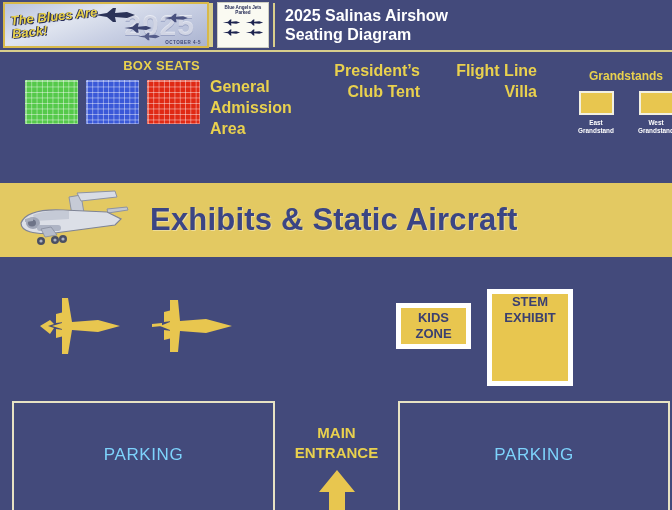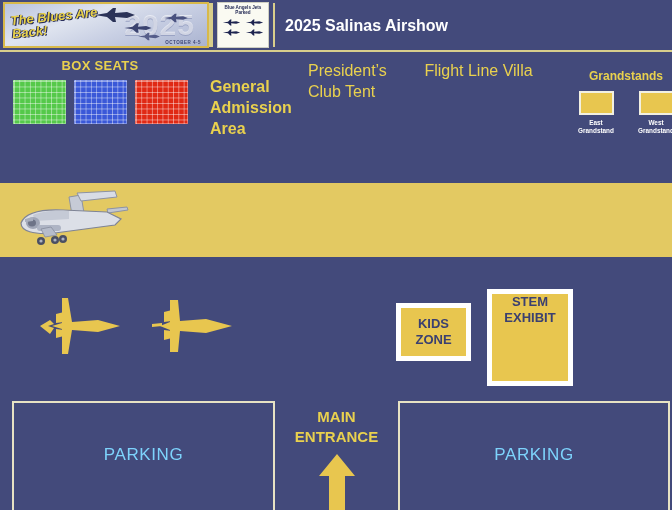--- a/index.html
+++ b/index.html
@@ -37,39 +37,39 @@
   .hdr-title{flex:1;display:flex;flex-direction:column;justify-content:center;padding-left:10px;border-radius:20px;}
   .hdr-title span{color:#ffffff;font-size:16px;font-weight:bold;line-height:19px;}
 
   .hdr-rule{position:absolute;left:0;top:50px;width:672px;height:2px;background:#D8CE8C;}
 
   
   .seatrow{position:absolute;left:0;top:52px;width:672px;height:124px;display:flex;}
   .col{position:relative;display:flex;flex-direction:column;align-items:center;box-sizing:border-box;}
   .vdiv{width:2px;background:#E2DCA8;margin:4px 0 14px 0;align-self:stretch;}
 
-  .c-box{flex:0 0 200px;padding-top:6px;}
+  .c-box{flex:0 0 200px;padding-top:6px;align-items:flex-end;}
   .boxseats-label{color:#E9D14E;font-size:13px;font-weight:bold;letter-spacing:.3px;}
   .grids{display:flex;gap:8px;margin-top:7px;}
   .seatgrid{width:53px;height:44px;border:1px solid rgba(255,255,255,.35);box-sizing:border-box;
     background-size:5.3px 5.5px;}
   .g-green{background-color:#55C94A;
     background-image:linear-gradient(to right,rgba(255,255,255,.45) 1px,transparent 1px),
                      linear-gradient(to bottom,rgba(255,255,255,.45) 1px,transparent 1px);}
   .g-blue{background-color:#3A58D8;
     background-image:linear-gradient(to right,rgba(255,255,255,.45) 1px,transparent 1px),
                      linear-gradient(to bottom,rgba(255,255,255,.45) 1px,transparent 1px);}
   .g-red{background-color:#E02914;
     background-image:linear-gradient(to right,rgba(255,255,255,.45) 1px,transparent 1px),
                      linear-gradient(to bottom,rgba(255,255,255,.45) 1px,transparent 1px);}
 
   .c-text{justify-content:flex-start;align-items:flex-start;padding:8px 0 0 10px;}
   .c-text .zone-label{color:#E9D14E;font-size:16px;font-weight:bold;line-height:21px;text-align:left;}
   .c-center{align-items:center;padding-top:8px;}
-  .c-center .zone-label{color:#E9D14E;font-size:16px;font-weight:normal;line-height:21px;text-align:left;}
+  .c-center .zone-label{color:#E9D14E;font-size:16px;font-weight:bold;line-height:21px;text-align:right;}
 
   .c-grand{flex:0 0 122px;align-items:center;padding-top:17px;margin-left:28px;}
   .grand-title{color:#E9D14E;font-size:12px;font-weight:bold;}
   .grand-pair{display:flex;gap:14px;margin-top:8px;}
   .grand-item{display:flex;flex-direction:column;align-items:center;width:46px;}
   .grand-rect{width:35px;height:24px;background:#E8C64F;border:2px solid #F2F0E2;box-sizing:border-box;}
   .grand-cap{color:#ffffff;font-size:6.4px;font-weight:bold;line-height:8px;text-align:center;margin-top:4px;}
 
   
   .banner{position:absolute;left:0;top:183px;width:672px;height:74px;background:#E3C962;
@@ -78,38 +78,38 @@
   .banner-plane svg{display:block;}
   .banner-text{flex:1;color:#3B4584;font-size:31px;font-weight:bold;letter-spacing:.2px;
     text-shadow:1px 1px 0 rgba(255,255,255,.35);}
 
   
   .mid{position:absolute;left:0;top:257px;width:672px;height:140px;}
   .jet-a{position:absolute;left:38px;top:33px;}
   .jet-b{position:absolute;left:148px;top:33px;}
   .jet-a svg,.jet-b svg{display:block;}
 
-  .kids{position:absolute;left:396px;top:303px;width:75px;height:58px;background:#E8C64F;
+  .kids{position:absolute;left:396px;top:303px;width:75px;height:46px;background:#E8C64F;
     border:5px solid #FFFFFF;box-sizing:border-box;display:flex;align-items:center;justify-content:center;}
   .stem{position:absolute;left:487px;top:289px;width:86px;height:97px;background:#E8C64F;
     border:5px solid #FFFFFF;box-sizing:border-box;display:flex;justify-content:center;}
   .box-label{color:#3B4070;font-size:13px;font-weight:bold;line-height:16px;text-align:center;}
 
   
   .park-left{position:absolute;left:12px;top:401px;width:263px;height:109px;
     border-top:2px solid #E7E3C4;border-right:2px solid #E7E3C4;border-left:2px solid #E7E3C4;
     box-sizing:border-box;display:flex;align-items:center;justify-content:center;}
   .park-right{position:absolute;left:398px;top:401px;width:272px;height:109px;
     border-top:2px solid #E7E3C4;border-right:2px solid #E7E3C4;border-left:2px solid #E7E3C4;
     box-sizing:border-box;display:flex;align-items:center;justify-content:center;}
   .park-label{color:#7dd3fc;font-size:17px;letter-spacing:.6px;padding-bottom:4px;}
 
   .entrance{position:absolute;left:275px;top:403px;width:123px;height:107px;
     display:flex;flex-direction:column;align-items:center;}
-  .entrance-label{color:#E9D14E;font-size:15px;font-weight:bold;line-height:20px;text-align:center;margin-top:4px;}
+  .entrance-label{color:#E9D14E;font-size:15px;font-weight:bold;line-height:20px;text-align:center;margin-top:20px;}
   .arrow{margin-top:5px;}
   .arrow svg{display:block;}
 </style>
 </head>
 <body>
 
 <div class="diagram">
 
   <div class="header">
 
@@ -159,20 +159,21 @@
         <svg width="19" height="9" viewBox="0 0 44 16">
             <path d="M2 8 L14 6 L19 1 L22 1 L21 6 L33 5 L42 8 L33 11 L21 10 L22 15 L19 15 L14 10 Z" fill="#1d2450"></path>
           </svg>
       </div>
     </div>
 
     <div class="hdr-div"></div>
 
     <div class="hdr-title">
       <span>2025 Salinas Airshow</span>
+      <span>Seating Diagram</span>
     </div>
   </div>
   <div class="hdr-rule"></div>
 
   <div class="seatrow">
 
     <div class="col c-box">
       <div class="boxseats-label">BOX SEATS</div>
       <div class="grids">
         <div class="seatgrid g-green"></div>
@@ -232,20 +233,21 @@
           <circle cx="30" cy="52" r="4" fill="#4A4F63"></circle>
           <circle cx="30" cy="52" r="1.6" fill="#aeb3c2"></circle>
           <circle cx="44" cy="51" r="4" fill="#4A4F63"></circle>
           <circle cx="44" cy="51" r="1.6" fill="#aeb3c2"></circle>
           <circle cx="52" cy="50" r="4" fill="#4A4F63"></circle>
           <circle cx="52" cy="50" r="1.6" fill="#aeb3c2"></circle>
           <path d="M14 30 L22 28 L22 32 L14 33 Z" fill="#A8AEBE"></path>
         </g>
       </svg>
     </div>
+    <div class="banner-text">Exhibits &amp; Static Aircraft</div>
   </div>
 
   <div class="mid">
     <span class="jet-a">
       <svg width="90" height="72" viewBox="0 0 90 72">
         <path d="M2 36 L12 30 L16 34 L10 36 L16 38 L12 44 L2 36 Z" fill="#E8C64F"></path>
         <path d="M14 36 L24 33 L24 8 L30 8 L34 32 L60 30 L82 36 L60 42 L34 40 L30 64 L24 64 L24 39 Z" fill="#E8C64F"></path>
         <path d="M18 24 L26 22 L26 32 L18 33 Z" fill="#E8C64F"></path>
         <path d="M18 48 L26 46 L26 40 L18 39 Z" fill="#E8C64F"></path>
       </svg>

